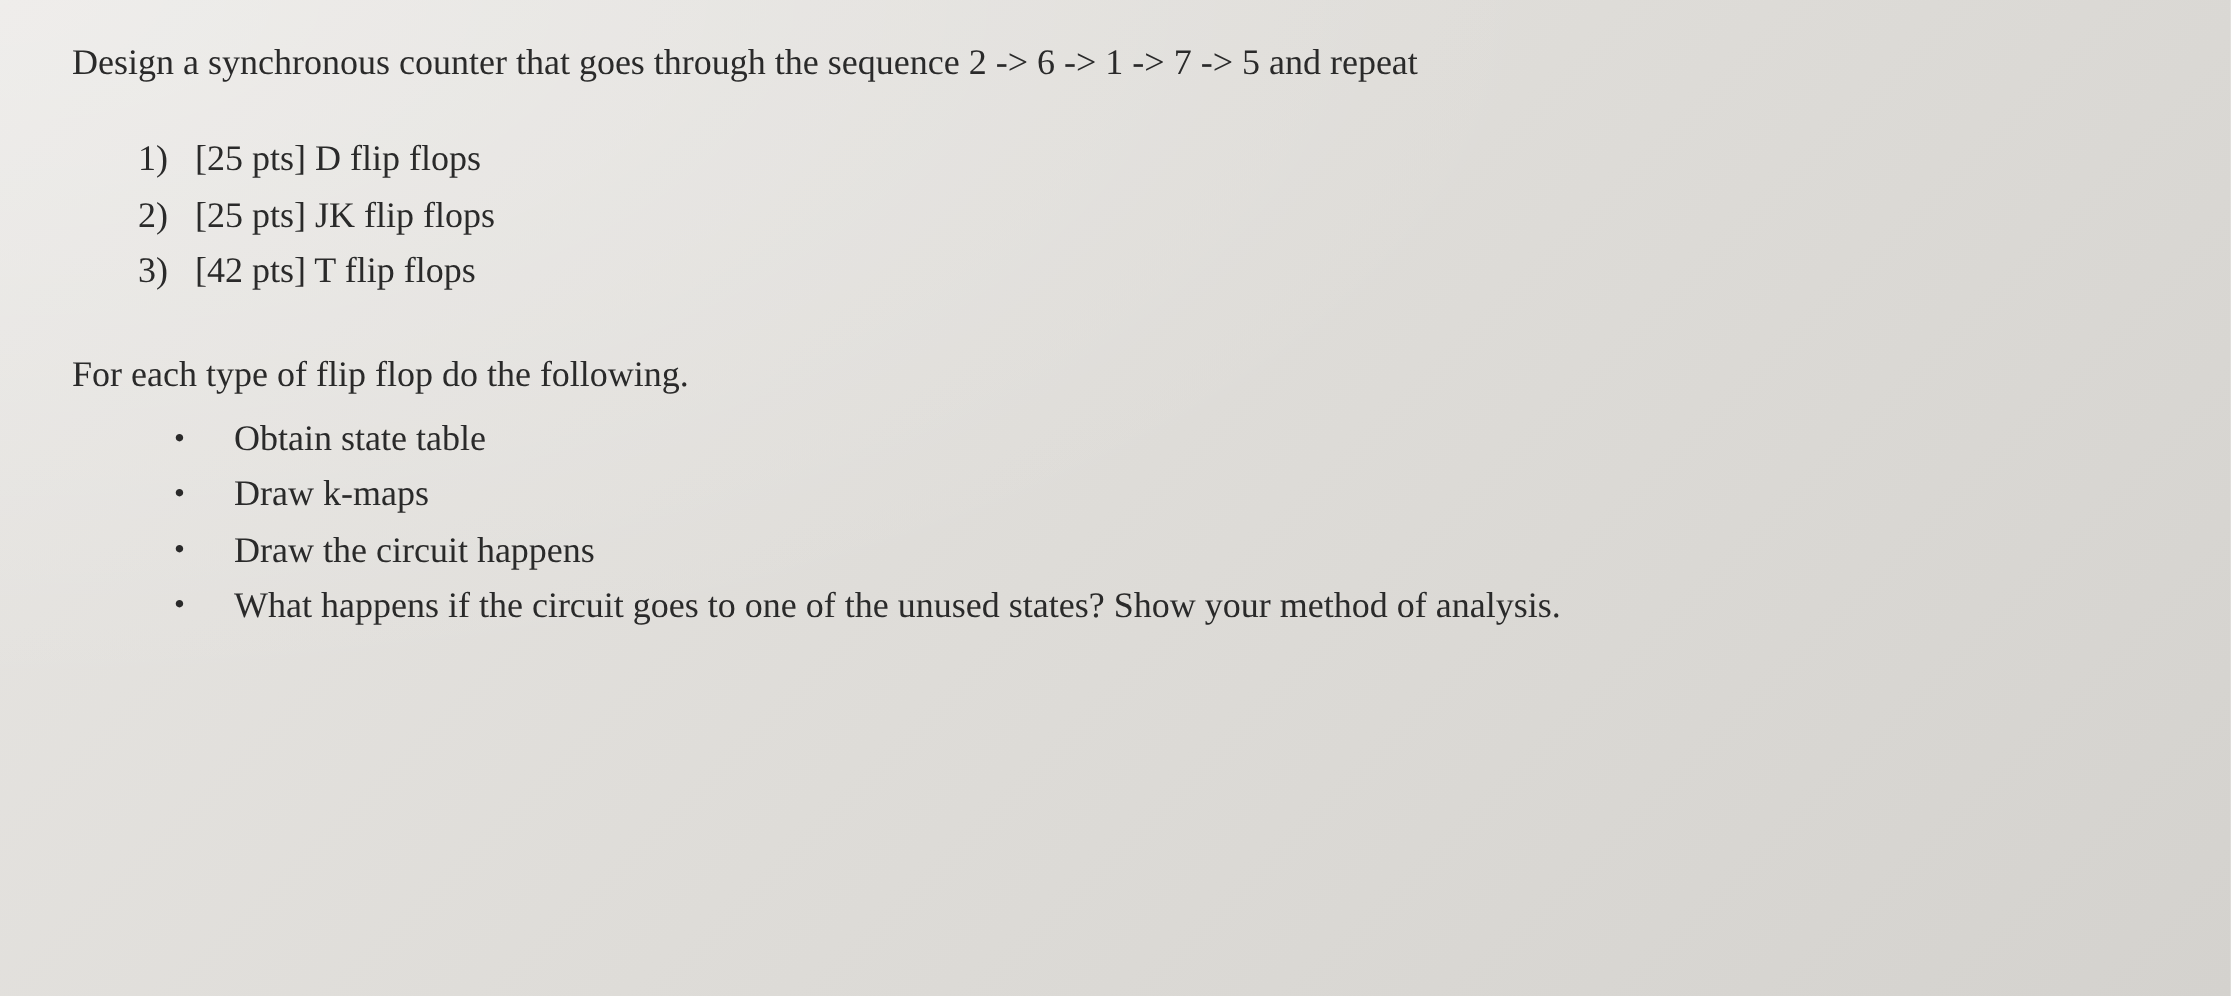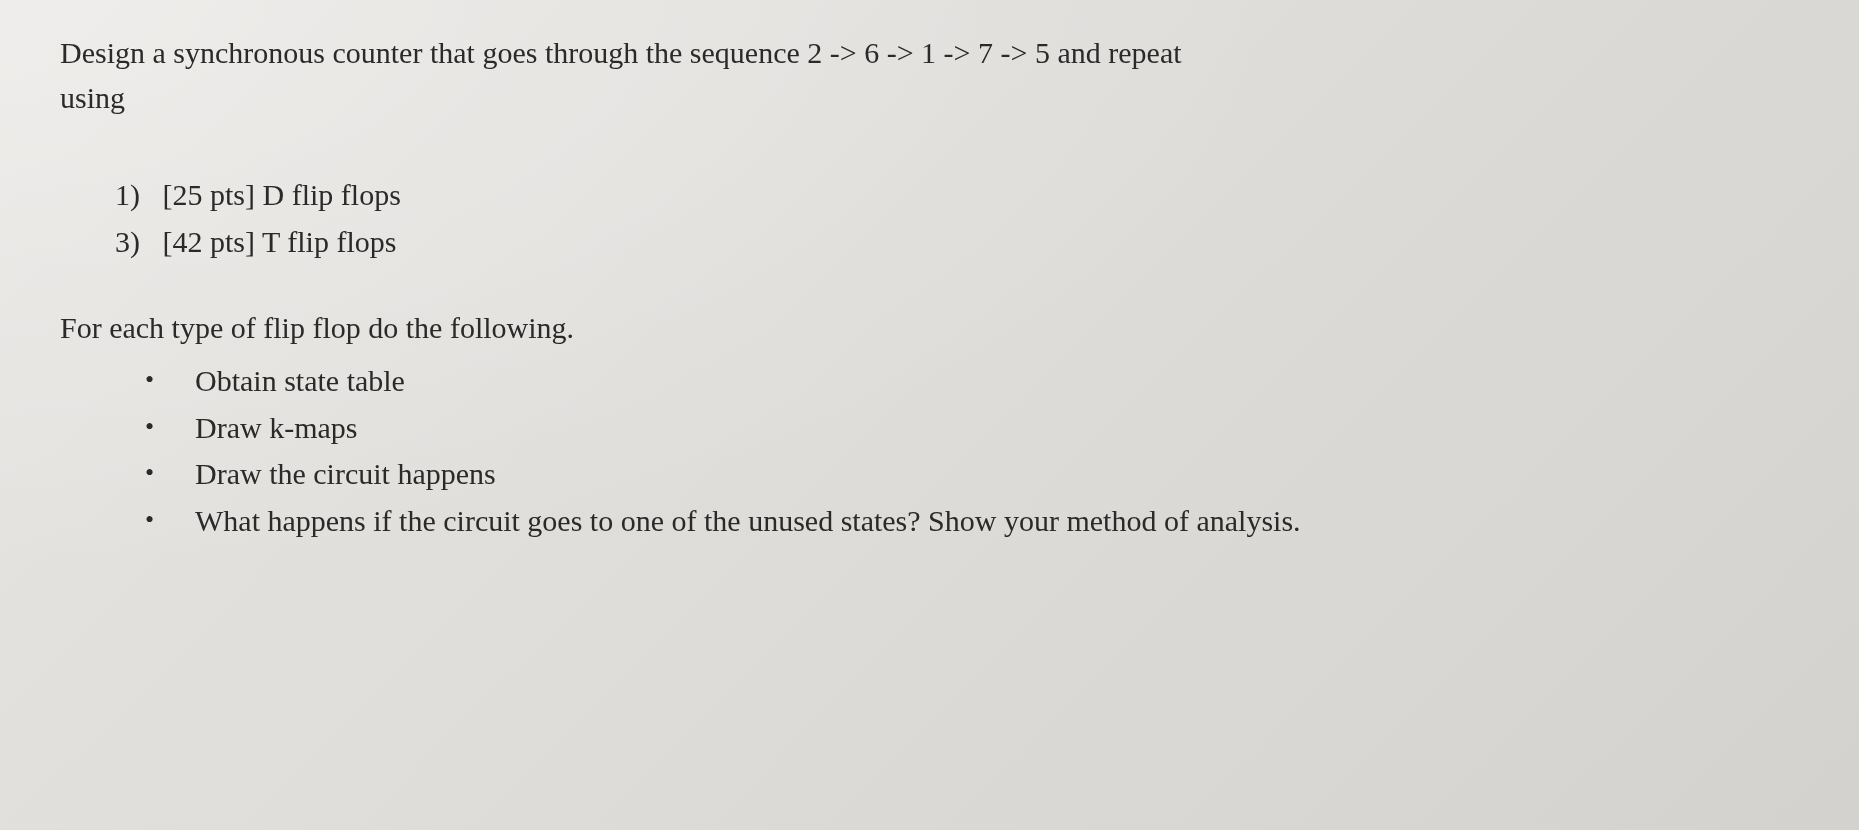--- a/index.html
+++ b/index.html
@@ -27,21 +27,21 @@
       right: 0;
       bottom: 0;
       background: radial-gradient(ellipse at top left, rgba(255,255,255,0.3) 0%, transparent 50%);
       pointer-events: none;
     }
     .content {
       position: relative;
       z-index: 1;
     }
     .intro {
-      margin-bottom: 52px;
+      margin-bottom: 35px;
     }
     .numbered-list {
       list-style: none;
       padding-left: 55px;
       margin-bottom: 40px;
     }
     .numbered-list li {
       line-height: 1.55;
     }
     .subheading {
@@ -63,28 +63,32 @@
       font-size: 26px;
       top: 2px;
     }
   </style>
 </head>
 <body>
 
 <div class="content">
   <div class="intro">
     <div>Design a synchronous counter that goes through the sequence 2 -&gt; 6 -&gt; 1 -&gt; 7 -&gt; 5 and repeat</div>
-    <div>using</div>
   </div>
 
   <ol class="numbered-list">
     <li>
       <span>1)</span>
       <span>&nbsp;</span>
       <span>[25 pts] D flip flops</span>
+    </li>
+    <li>
+      <span>2)</span>
+      <span>&nbsp;</span>
+      <span>[25 pts] JK flip flops</span>
     </li>
     <li>
       <span>3)</span>
       <span>&nbsp;</span>
       <span>[42 pts] T flip flops</span>
     </li>
   </ol>
 
   <div class="subheading">For each type of flip flop do the following.</div>
 

